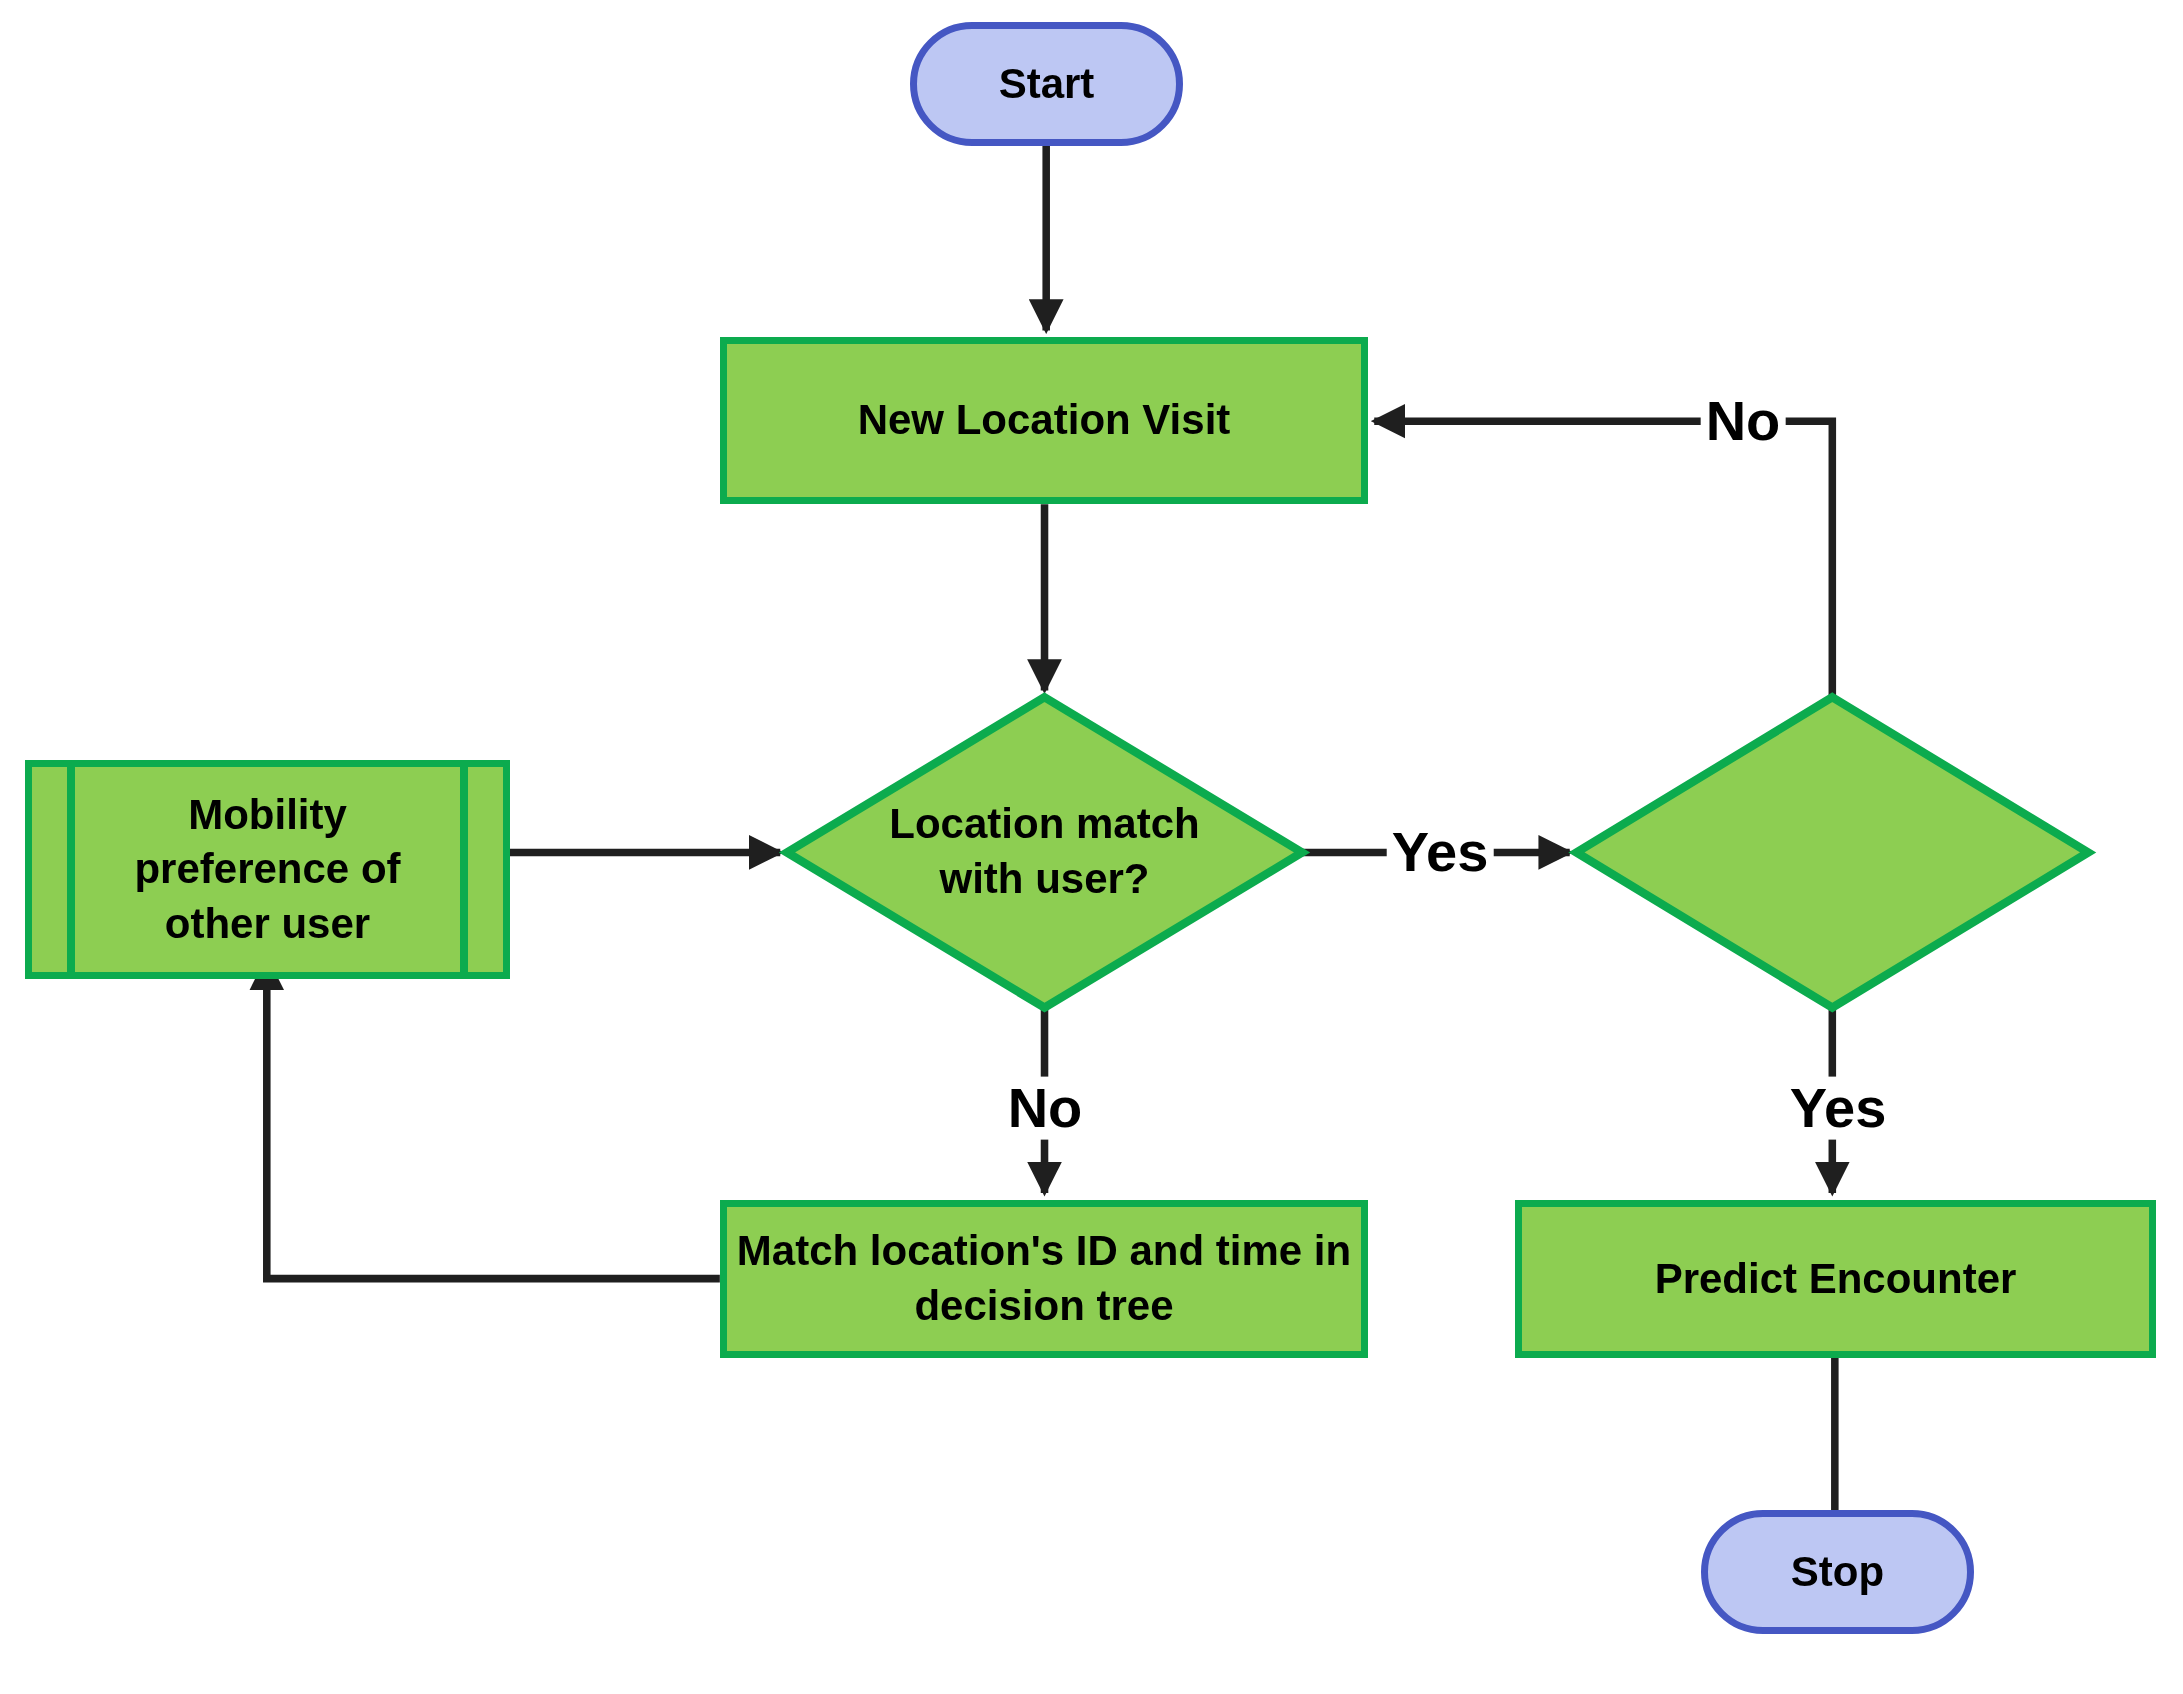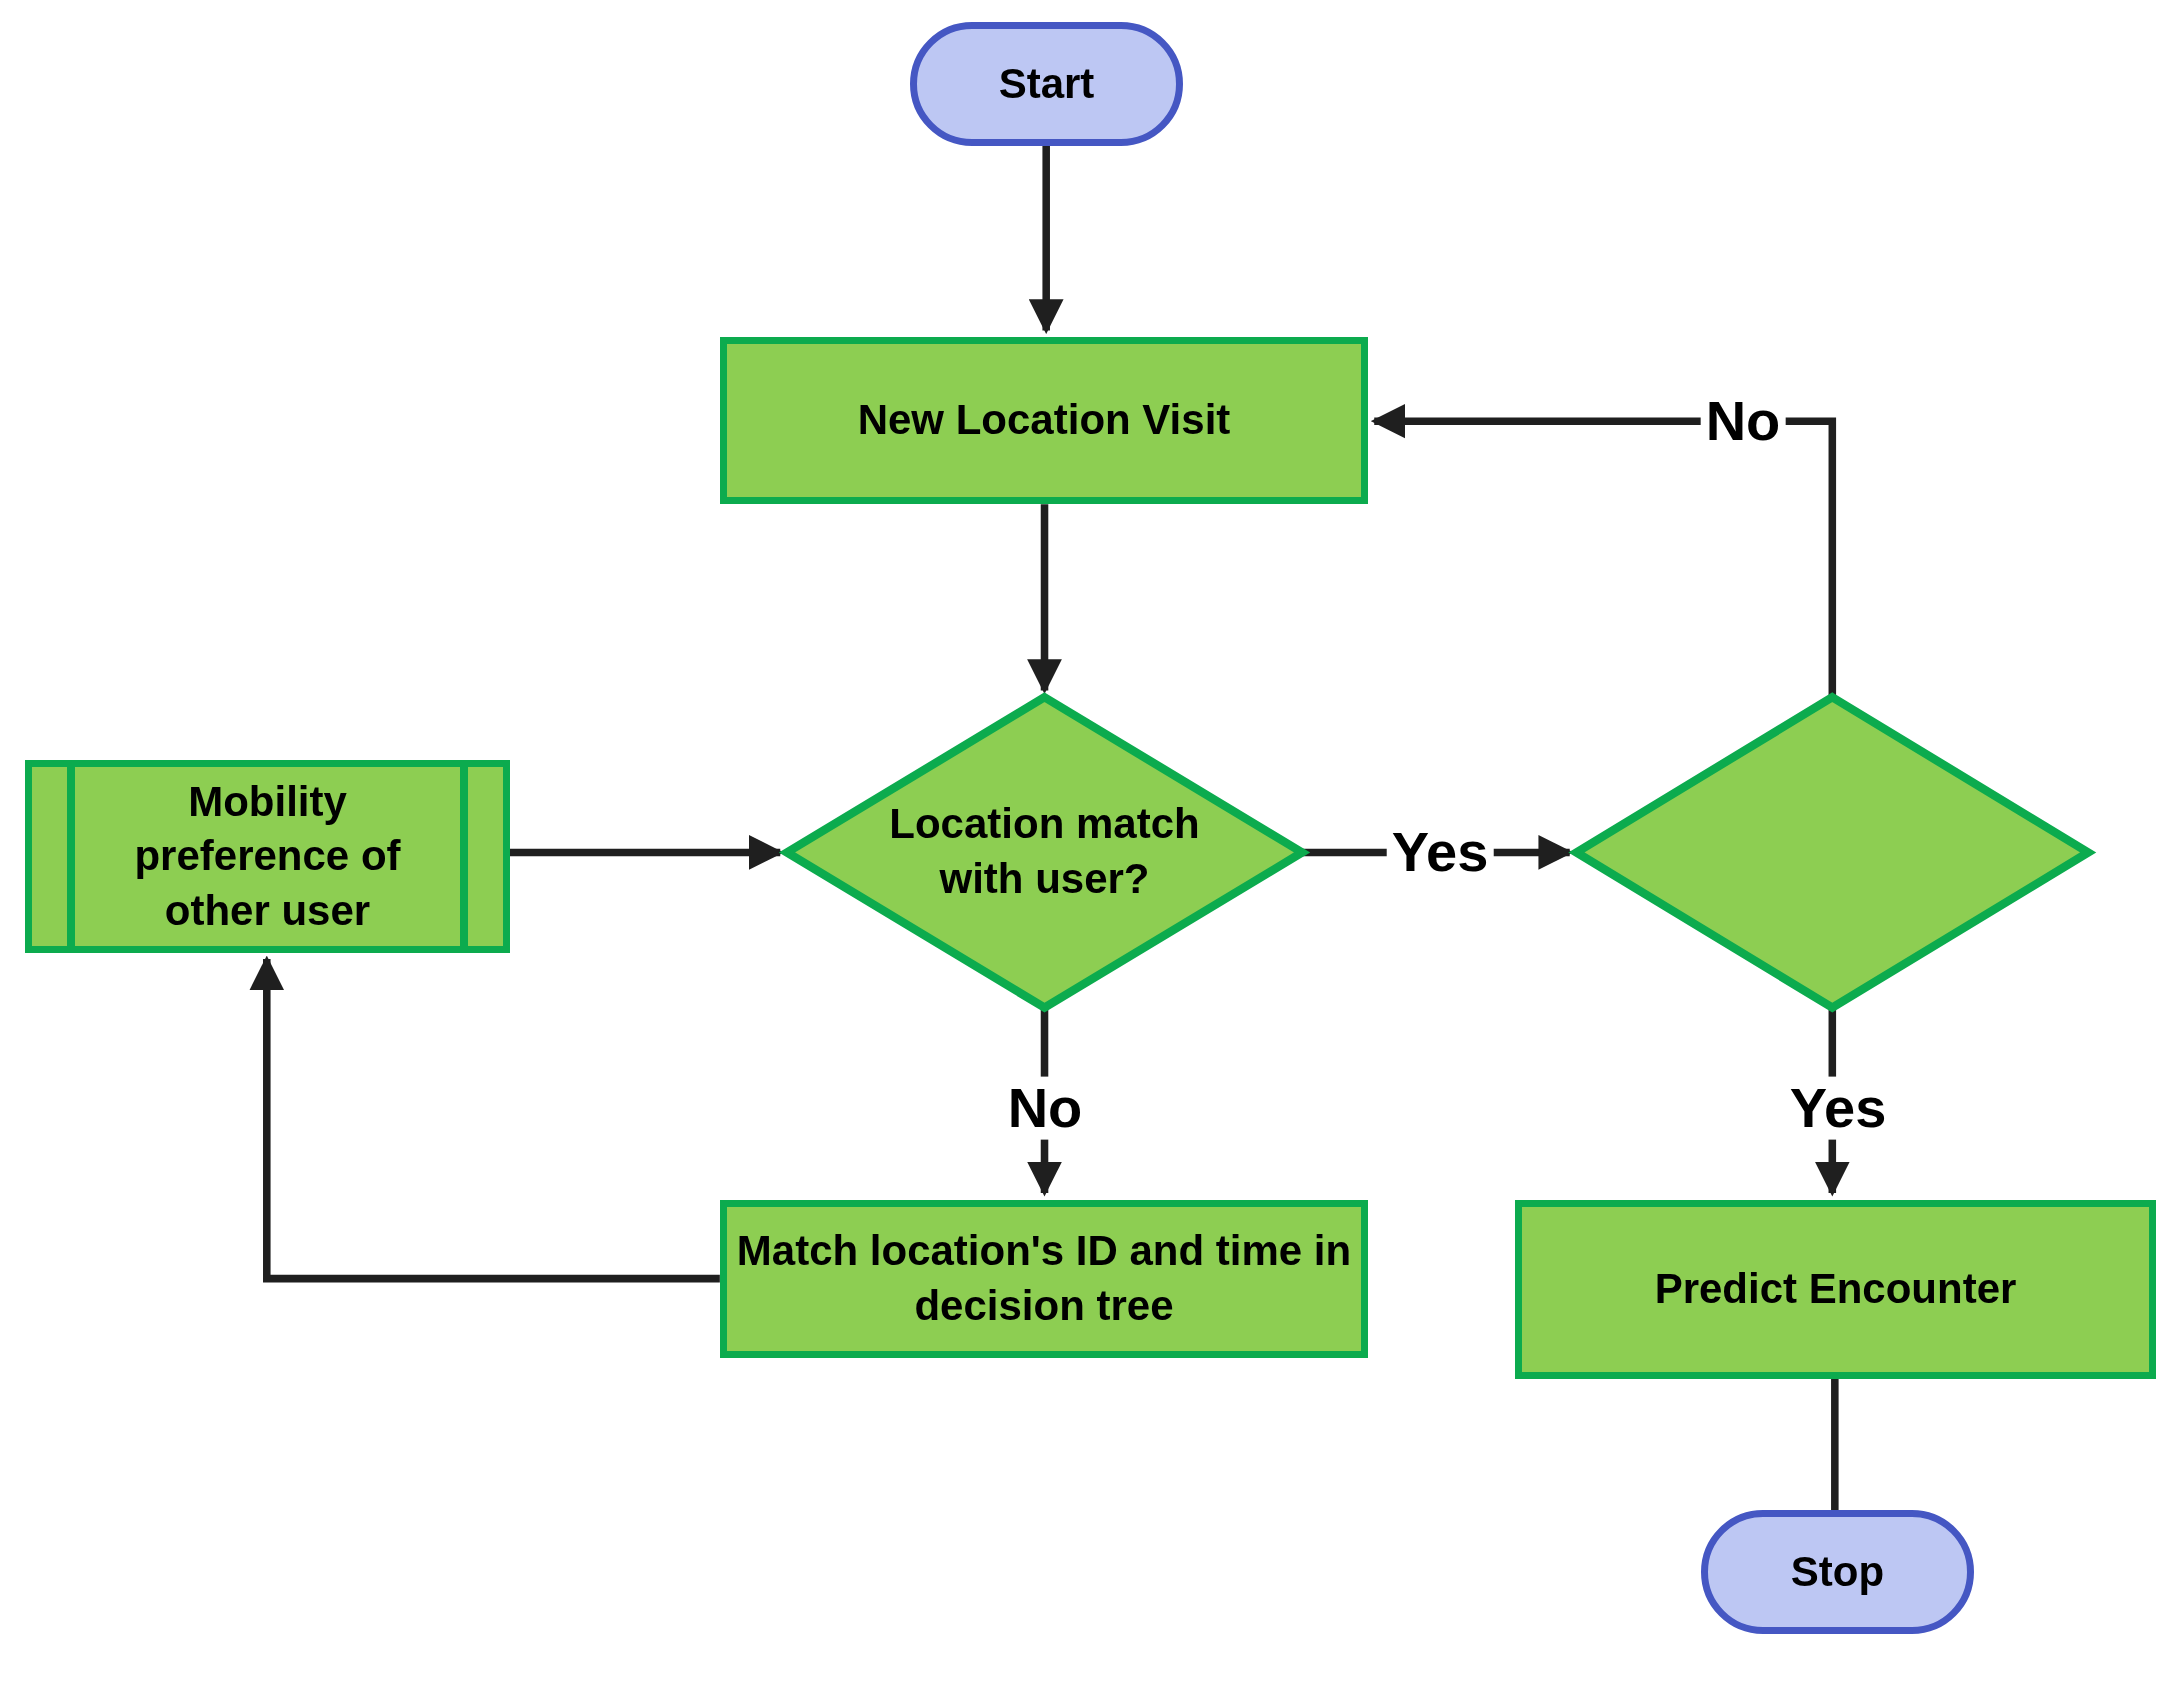--- a/index.html
+++ b/index.html
@@ -86,39 +86,39 @@
   </svg>
 
   <div class="node process" style="left:720px;top:337px;width:648px;height:167px;">
     <span>New Location Visit</span>
   </div>
 
   <div class="node terminal" style="left:910px;top:22px;width:273px;height:124px;">
     <span>Start</span>
   </div>
 
-  <div class="node process" style="left:25px;top:760px;width:485px;height:193px;">
+  <div class="node process" style="left:25px;top:760px;width:485px;height:219px;">
     <div class="pp-bar left"></div>
     <div class="pp-bar right"></div>
     <span>Mobility
 preference of
 other user</span>
   </div>
 
   <div class="diamond-label" style="left:787px;top:697px;width:515px;height:310px;">
     <span>Location match
 with user?</span>
   </div>
 
   <div class="node process" style="left:720px;top:1200px;width:648px;height:158px;">
     <span>Match location's ID and time in
 decision tree</span>
   </div>
 
-  <div class="node process" style="left:1515px;top:1200px;width:641px;height:179px;">
+  <div class="node process" style="left:1515px;top:1200px;width:641px;height:158px;">
     <span>Predict Encounter</span>
   </div>
 
   <div class="node terminal" style="left:1701px;top:1510px;width:273px;height:124px;">
     <span>Stop</span>
   </div>
 
   <span class="edge-label" style="left:1440px;top:852px;">Yes</span>
   <span class="edge-label" style="left:1045px;top:1108px;">No</span>
   <span class="edge-label" style="left:1743px;top:421px;">No</span>

